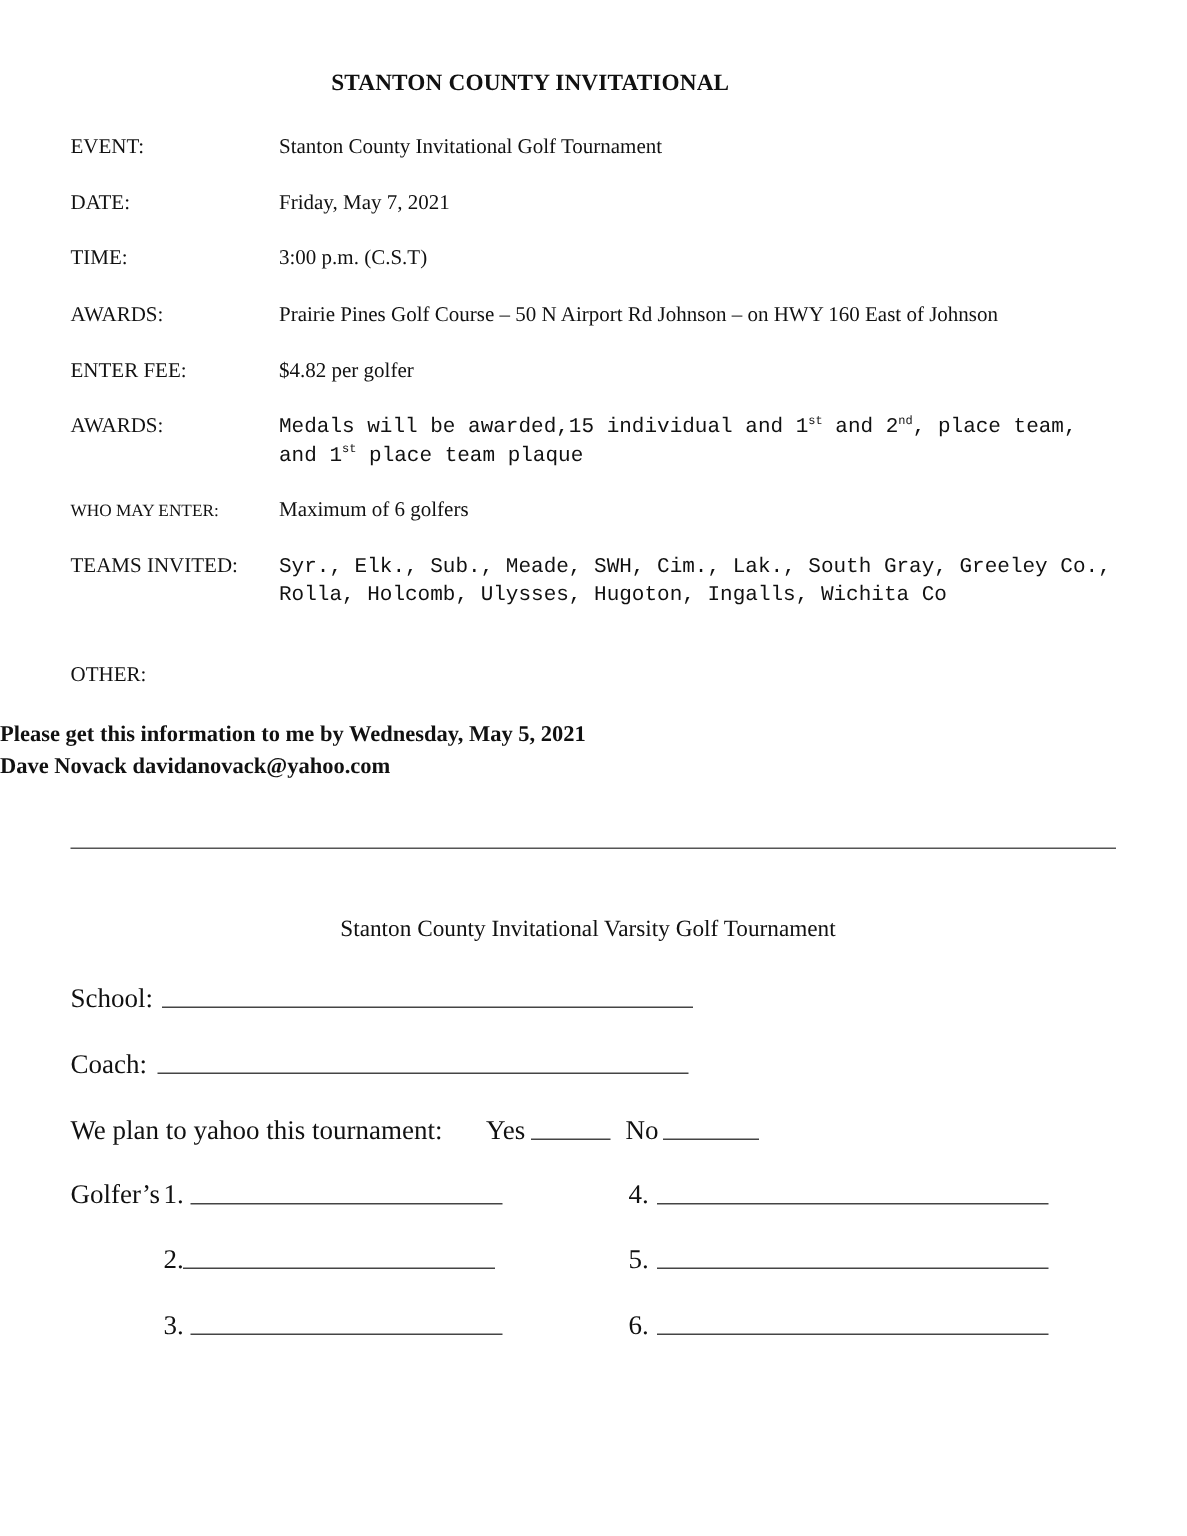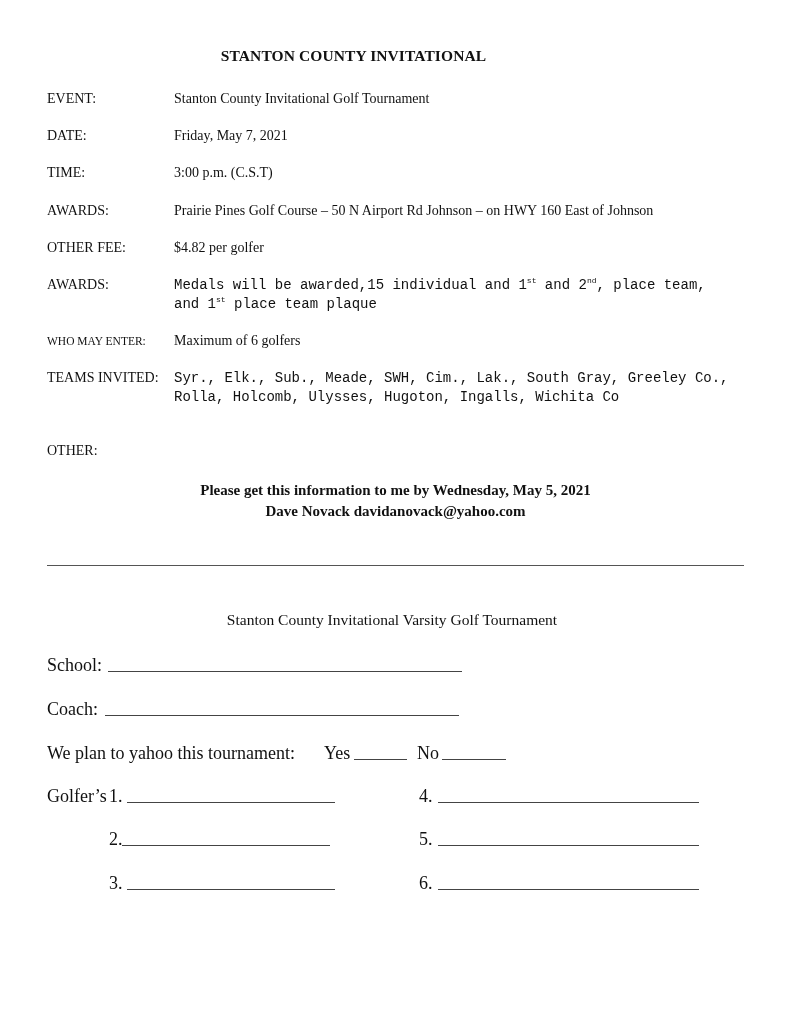--- a/index.html
+++ b/index.html
@@ -2,24 +2,24 @@
 <html><head>
   <meta charset="utf-8">
   <style>
     html, body { margin: 0; padding: 0; background: #ffffff; }
     body { width: 791px; height: 1024px; position: relative; overflow: hidden;
            font-family: "Liberation Serif", "DejaVu Serif", serif; color: #111; }
     .abs { position: absolute; white-space: nowrap; }
     .title { left: 0; width: 707px; text-align: center; top: 47px; font-size: 15.5px; font-weight: bold; letter-spacing: 0.1px; }
     .lbl { left: 47px; font-size: 14px; }
     .lbl.small { font-size: 11.5px; }
-    .val { left: 174px; font-size: 14px; }
+    .val { left: 186px; font-size: 14px; }
     .val.wrap { white-space: normal; width: 560px; line-height: 19px; font-family: Liberation Mono, monospace; }
     sup { font-size: 8px; vertical-align: super; line-height: 0; }
-    .notice { left: 0; width: 791px; text-align: center; font-size: 15px; font-weight: bold; font-family: Liberation Serif, serif; }
+    .notice { left: 0; width: 791px; font-size: 15px; font-weight: bold; font-family: Liberation Serif, serif; }
     .divider { left: 47px; top: 565px; width: 697px; height: 0; border-top: 1.5px solid #555; }
     .form-title { left: 0; width: 784px; text-align: center; top: 611px; font-size: 15.5px; }
     .flabel { font-size: 18px; }
     .line { position: absolute; border-bottom: 1.3px solid #444; height: 0; }
   </style>
 </head>
 <body>
 
 <div>
   <div class="abs title">STANTON COUNTY INVITATIONAL</div>
@@ -29,21 +29,21 @@
 
   <div class="abs lbl" style="top:128px">DATE:</div>
   <div class="abs val" style="top:128px">Friday, May 7, 2021</div>
 
   <div class="abs lbl" style="top:165px">TIME:</div>
   <div class="abs val" style="top:165px">3:00 p.m. (C.S.T)</div>
 
   <div class="abs lbl" style="top:203px">AWARDS:</div>
   <div class="abs val" style="top:203px">Prairie Pines Golf Course – 50 N Airport Rd Johnson – on HWY 160 East of Johnson</div>
 
-  <div class="abs lbl" style="top:240px">OTHER FEE:</div>
+  <div class="abs lbl" style="top:240px">ENTER FEE:</div>
   <div class="abs val" style="top:240px">$4.82 per golfer</div>
 
   <div class="abs lbl" style="top:277px">AWARDS:</div>
   <div class="abs val wrap" style="top:276px"><span>Medals will be awarded,15  individual and 1</span><sup>st</sup><span> and 2</span><sup>nd</sup><span>, place team,  and 1</span><sup>st</sup><span> place team plaque</span></div>
 
   <div class="abs lbl small" style="top:335px">WHO MAY ENTER:</div>
   <div class="abs val" style="top:333px">Maximum of  6 golfers</div>
 
   <div class="abs lbl" style="top:370px">TEAMS INVITED:</div>
   <div class="abs val wrap" style="top:369px">Syr., Elk., Sub., Meade, SWH, Cim., Lak., South Gray, Greeley Co., Rolla, Holcomb, Ulysses, Hugoton, Ingalls, Wichita Co</div>

